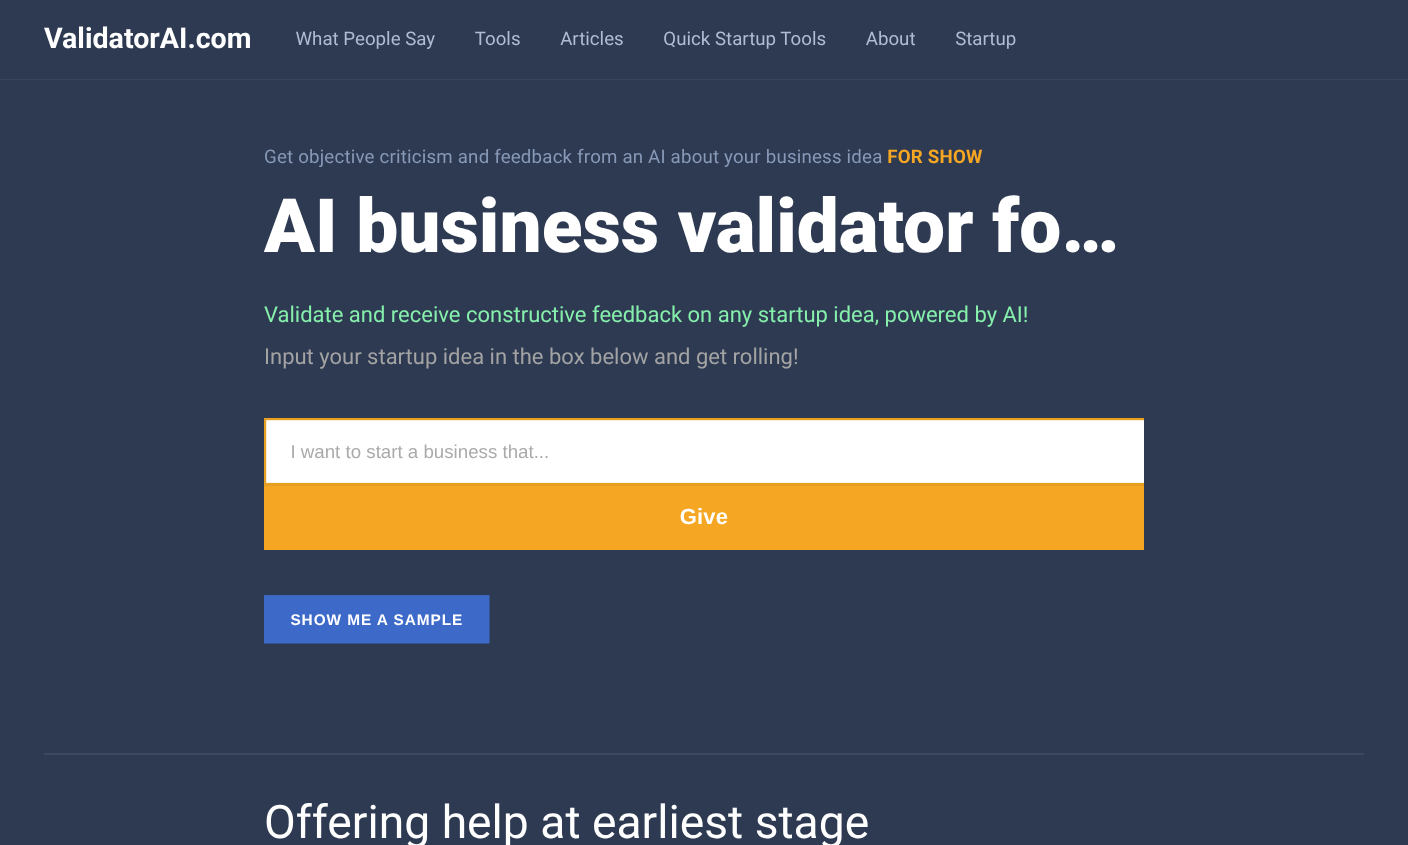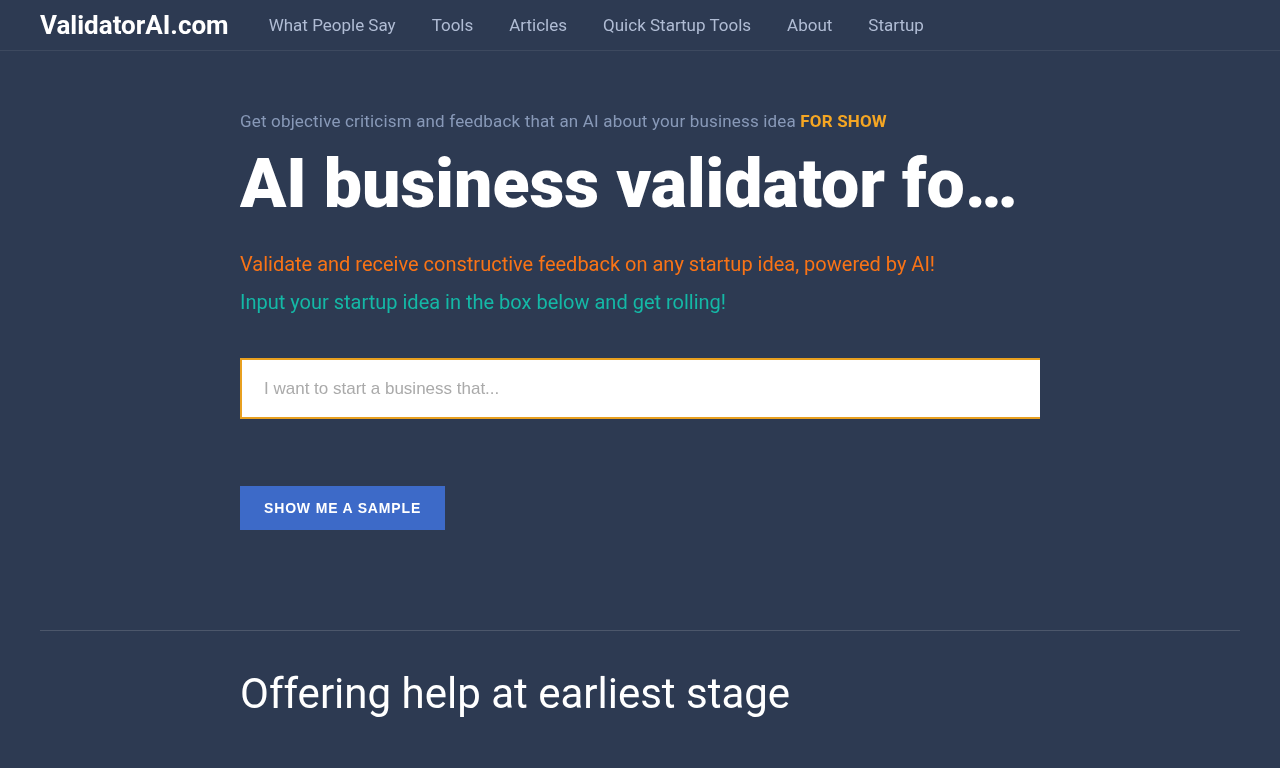--- a/index.html
+++ b/index.html
@@ -15,21 +15,21 @@
       width: 1280px;
       min-height: 768px;
       overflow-x: hidden;
     }
 
     
     .navbar {
       display: flex;
       align-items: center;
       padding: 0 40px;
-      height: 51px;
+      height: 73px;
       background-color: #2d3a52;
       border-bottom: 1px solid rgba(255,255,255,0.08);
     }
 
     .nav-logo {
       font-size: 26px;
       font-weight: 700;
       color: #ffffff;
       text-decoration: none;
       margin-right: 40px;
@@ -76,41 +76,41 @@
       color: #ffffff;
       line-height: 1.05;
       margin-bottom: 28px;
       white-space: nowrap;
       overflow: hidden;
       text-overflow: ellipsis;
     }
 
     .hero-subtitle {
       font-size: 20px;
-      color: #f97316;
+      color: #86efac;
       line-height: 1.6;
       margin-bottom: 6px;
       font-weight: 400;
     }
 
     .hero-subtitle-2 {
       font-size: 20px;
-      color: #14b8a6;
+      color: #a3a3a3;
       line-height: 1.6;
       margin-bottom: 40px;
       font-weight: 400;
     }
 
     
     .input-row {
       display: flex;
       align-items: stretch;
       width: 100%;
       max-width: 960px;
-      margin-bottom: 27px;
+      margin-bottom: 1px;
       flex-direction: column;
     }
 
     .idea-input {
       flex: 1;
       padding: 18px 22px;
       font-size: 18px;
       color: #555;
       border: 2px solid #e8a020;
       border-right: none;
@@ -196,31 +196,32 @@
       <a>About</a>
     </li>
     <li>
       <a>Startup</a>
     </li>
   </ul>
 </nav>
 
 <section class="hero">
   <p class="hero-tagline">
-    <span>Get objective criticism and feedback that an AI about your business idea </span><span class="highlight">FOR SHOW</span>
+    <span>Get objective criticism and feedback from an AI about your business idea </span><span class="highlight">FOR SHOW</span>
   </p>
 
   <h1 class="hero-title">AI business validator for any id</h1>
 
   <p class="hero-subtitle">Validate and receive constructive feedback on any startup idea, powered by AI!</p>
   <p class="hero-subtitle-2">Input your startup idea in the box below and get rolling!</p>
 
   
   <div class="input-row">
     <input class="idea-input" type="text" placeholder="I want to start a business that..." style="">
+    <button class="submit-btn">Give </button>
   </div>
 
 
   <button class="sample-btn">SHOW ME A SAMPLE</button>
 </section>
 
 <hr class="divider">
 
 <section class="offering">
   <h2 class="offering-title">Offering help at earliest stage</h2>

